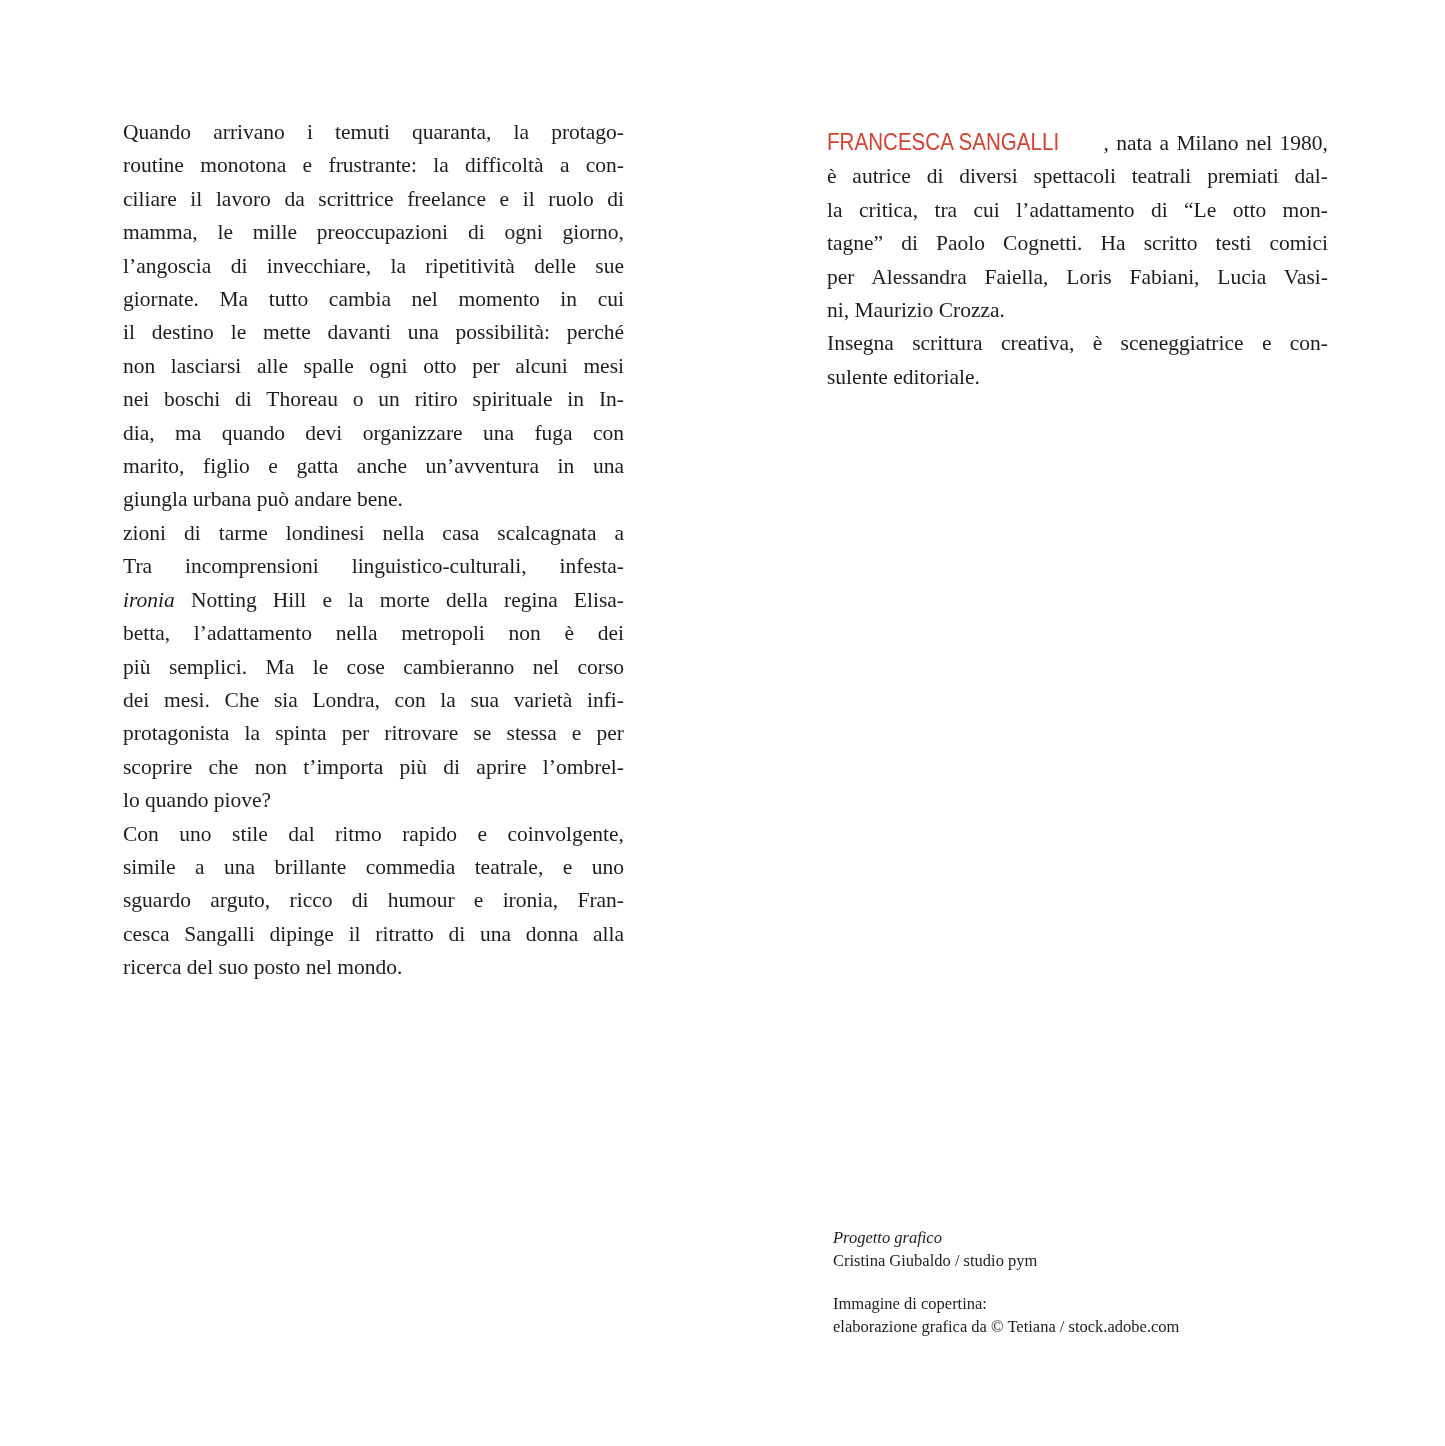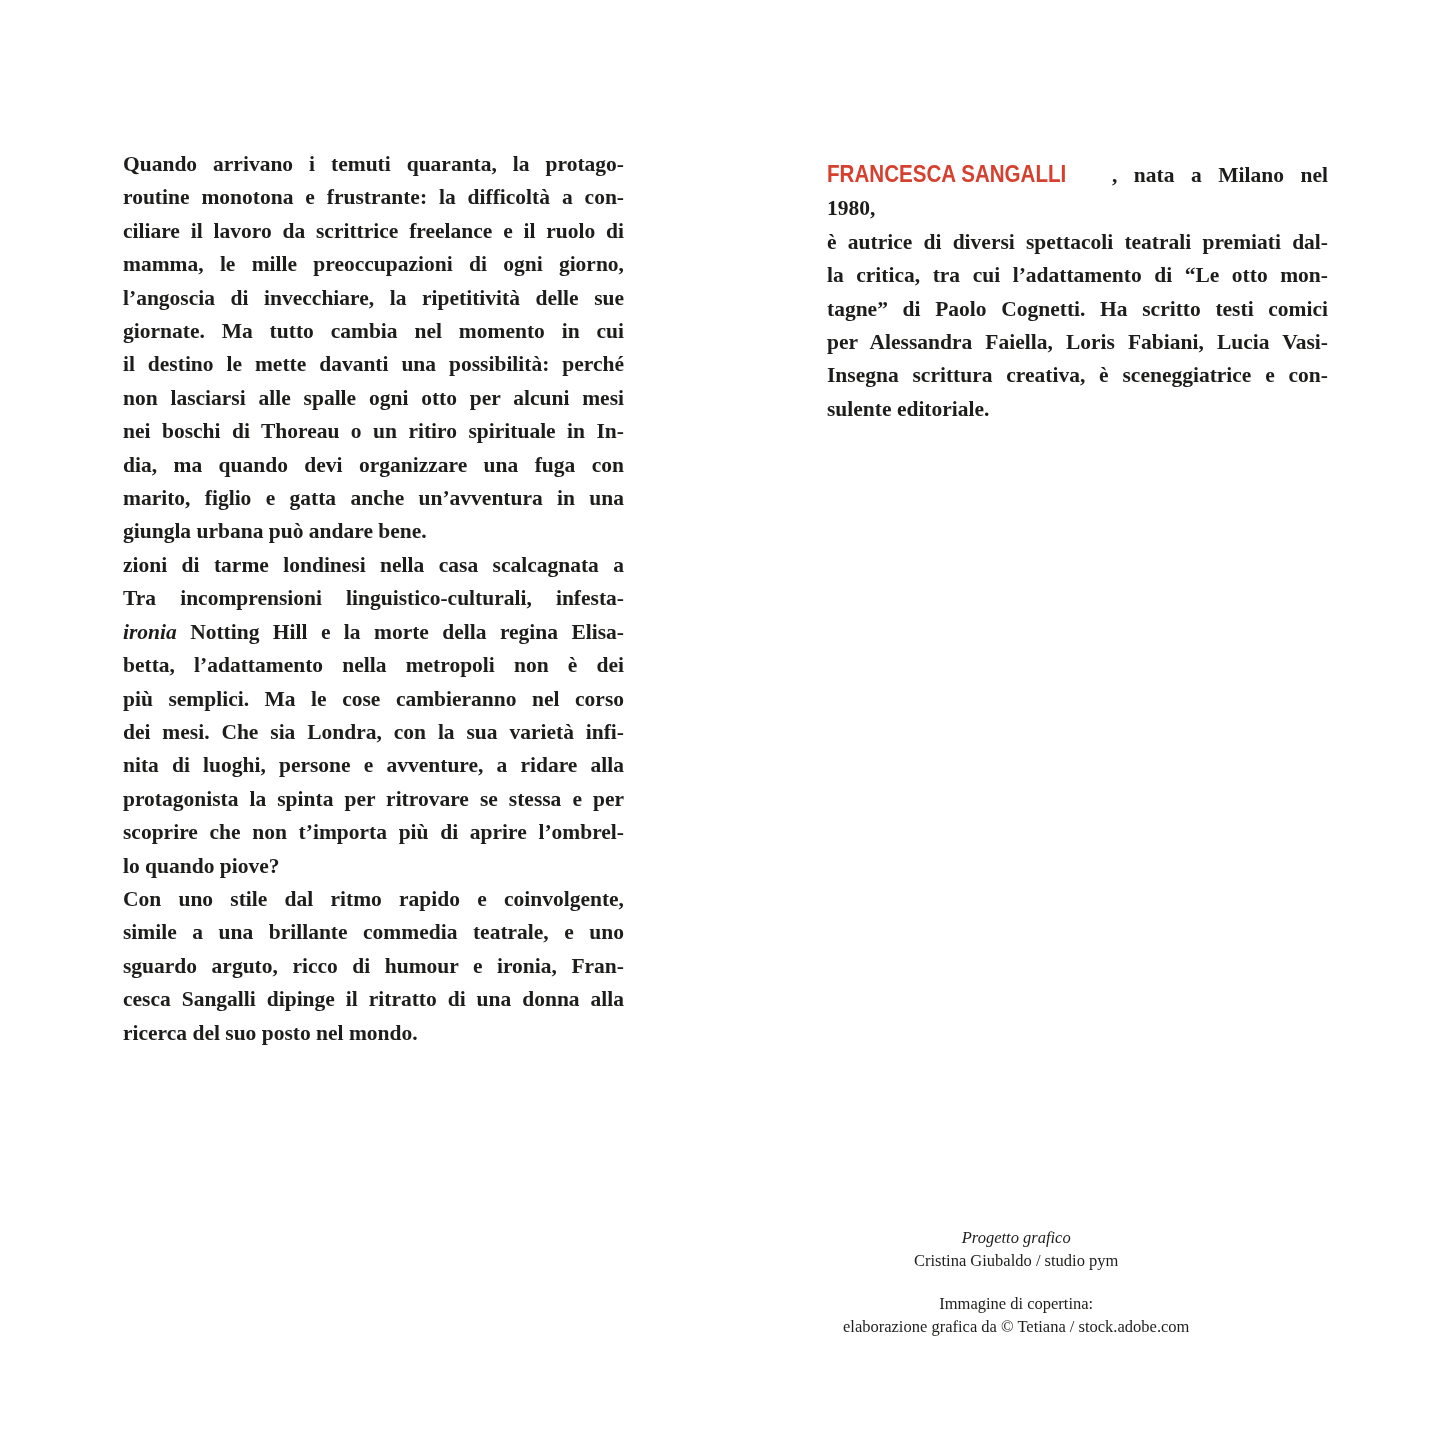--- a/index.html
+++ b/index.html
@@ -13,24 +13,23 @@
     width: 1445px;
     height: 1446px;
     background: var(--bg);
     color: var(--ink);
     font-family: "Liberation Serif", serif;
     position: relative;
     overflow: hidden;
   }
   .text-column {
     position: absolute;
-    top: 148px;
+    top: 116px;
     width: 501px;
     font-size: 21.5px;
-    font-weight: bold;
   }
   #blurb-column { left: 123px; }
   #bio-column   { left: 827px; margin-top: 9px; }
   .line {
     line-height: 33.4px;
     text-align: justify;
     text-align-last: justify;
     text-justify: inter-word;
   }
   .line.last {
@@ -46,21 +45,21 @@
     transform-origin: 0 76%;
     white-space: nowrap;
   }
   #credits {
     position: absolute;
     left: 827px;
     top: 1227px;
     font-size: 16.5px;
     line-height: 22.5px;
   }
-  .credit-group { margin: 0 0 21px 16px; text-align: center; }
+  .credit-group { margin: 0 0 21px 6px; }
   .credit-line { display: block; }
 </style>
 </head>
 <body>
 
 <div class="text-column" id="blurb-column">
     <div>
       <div class="line"><span>Quando arrivano i temuti quaranta, la protago-</span></div>
       <div class="line"><span>routine monotona e frustrante: la difficoltà a con-</span></div>
       <div class="line"><span>ciliare il lavoro da scrittrice freelance e il ruolo di</span></div>
@@ -74,41 +73,41 @@
       <div class="line"><span>marito, figlio e gatta anche un’avventura in una</span></div>
       <div class="line last"><span>giungla urbana può andare bene.</span></div>
     </div>
     <div>
       <div class="line"><span>zioni di tarme londinesi nella casa scalcagnata a</span></div>
       <div class="line"><span>Tra incomprensioni linguistico-culturali, infesta-</span></div>
       <div class="line"><span class="italic">ironia</span><span> Notting Hill e la morte della regina Elisa-</span></div>
       <div class="line"><span>betta, l’adattamento nella metropoli non è dei</span></div>
       <div class="line"><span>più semplici. Ma le cose cambieranno nel corso</span></div>
       <div class="line"><span>dei mesi. Che sia Londra, con la sua varietà infi-</span></div>
-      <div class="line"><span>nita di luoghi, persone e avventure, a ridare alla</span></div>
       <div class="line"><span>protagonista la spinta per ritrovare se stessa e per</span></div>
       <div class="line"><span>scoprire che non t’importa più di aprire l’ombrel-</span></div>
       <div class="line last"><span>lo quando piove?</span></div>
     </div>
     <div>
       <div class="line"><span>Con uno stile dal ritmo rapido e coinvolgente,</span></div>
       <div class="line"><span>simile a una brillante commedia teatrale, e uno</span></div>
       <div class="line"><span>sguardo arguto, ricco di humour e ironia, Fran-</span></div>
       <div class="line"><span>cesca Sangalli dipinge il ritratto di una donna alla</span></div>
       <div class="line last"><span>ricerca del suo posto nel mondo.</span></div>
     </div>
   </div>
 
 <div class="text-column" id="bio-column">
     <div>
       <div class="line"><span class="red-name">FRANCESCA SANGALLI</span><span>, nata a Milano nel 1980,</span></div>
       <div class="line"><span>è autrice di diversi spettacoli teatrali premiati dal-</span></div>
       <div class="line"><span>la critica, tra cui l’adattamento di “Le otto mon-</span></div>
       <div class="line"><span>tagne” di Paolo Cognetti. Ha scritto testi comici</span></div>
       <div class="line"><span>per Alessandra Faiella, Loris Fabiani, Lucia Vasi-</span></div>
+      <div class="line last"><span>ni, Maurizio Crozza.</span></div>
     </div>
     <div>
       <div class="line"><span>Insegna scrittura creativa, è sceneggiatrice e con-</span></div>
       <div class="line last"><span>sulente editoriale.</span></div>
     </div>
   </div>
 
 <div id="credits">
   <div class="credit-group">
     <span class="credit-line italic">Progetto grafico</span>

